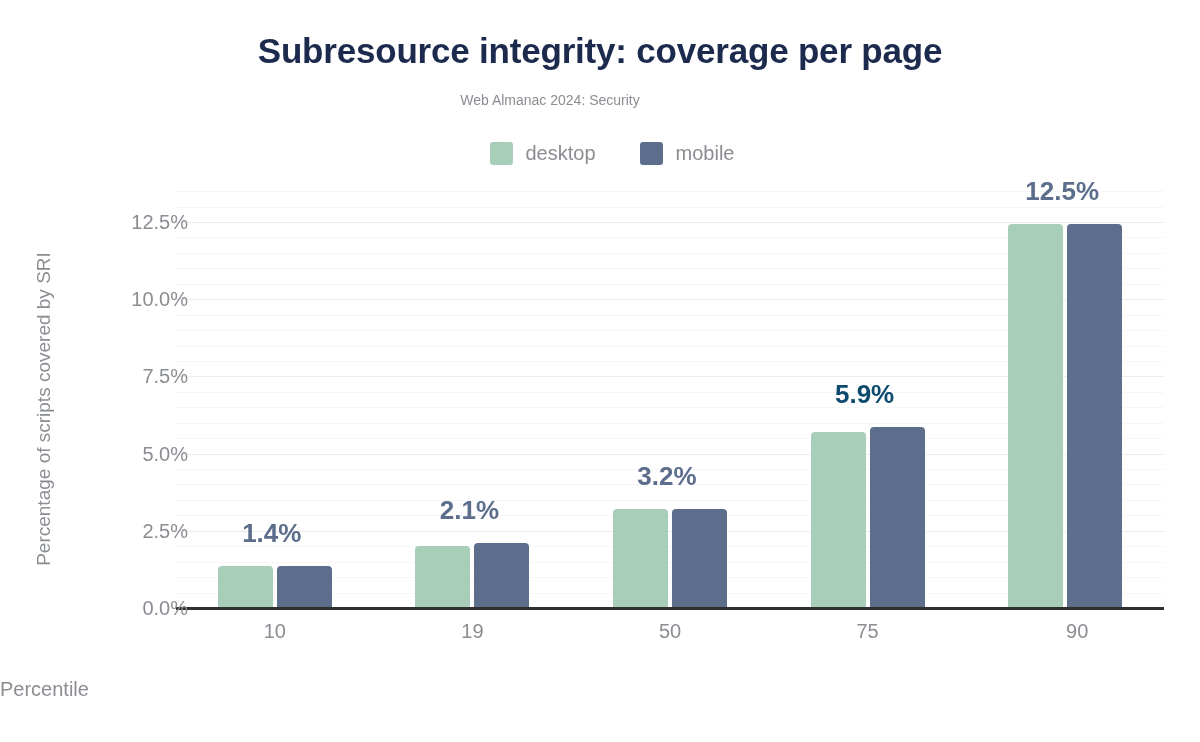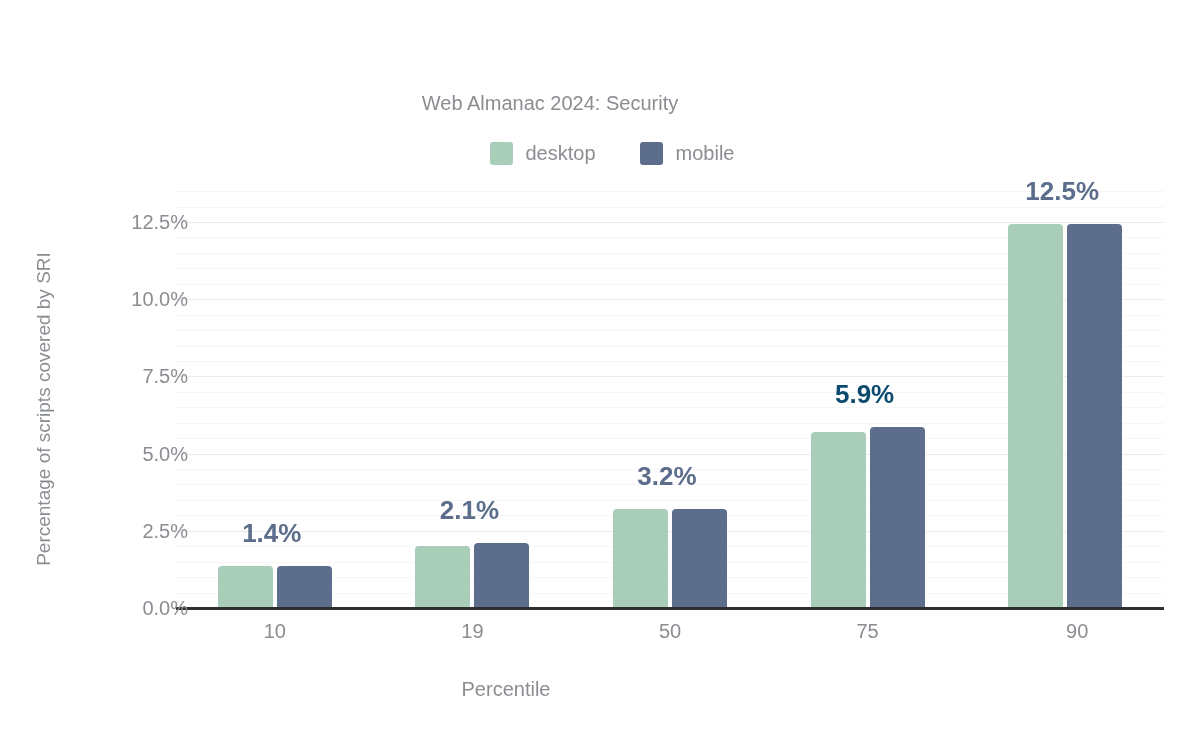--- a/index.html
+++ b/index.html
@@ -32,21 +32,21 @@
     color: #1c2a4e;
     letter-spacing: -0.2px;
     white-space: nowrap;
   }
   .chart-subtitle {
     position: absolute;
     top: 92px;
     left: 0;
     width: 1100px;
     text-align: center;
-    font-size: 20px;
+    font-size: 14px;
     font-weight: normal;
     color: #8a8d91;
     white-space: nowrap;
   }
 
   
   .legend {
     position: absolute;
     top: 142px;
     left: 0;
@@ -166,31 +166,32 @@
     color: #8a8d91;
     transform: rotate(-90deg);
     transform-origin: center center;
     white-space: nowrap;
   }
   .x-axis-title {
     position: absolute;
     top: 678px;
     left: 0;
     width: 1012px;
-    text-align: center;
+    text-align: left;
     font-size: 20px;
     color: #8a8d91;
     white-space: nowrap;
   }
 </style>
 </head>
 <body>
 
 <div id="chart-root">
 
+  <div class="chart-title">Subresource integrity: coverage per page</div>
   <div class="chart-subtitle">Web Almanac 2024: Security</div>
 
   <div class="legend">
     <div class="legend-item">
       <span class="legend-swatch" id="sw0" style="background: rgb(168, 205, 185);"></span>
       <span class="legend-label">desktop</span>
     </div>
     <div class="legend-item">
       <span class="legend-swatch" id="sw1" style="background: rgb(93, 110, 140);"></span>
       <span class="legend-label">mobile</span>

